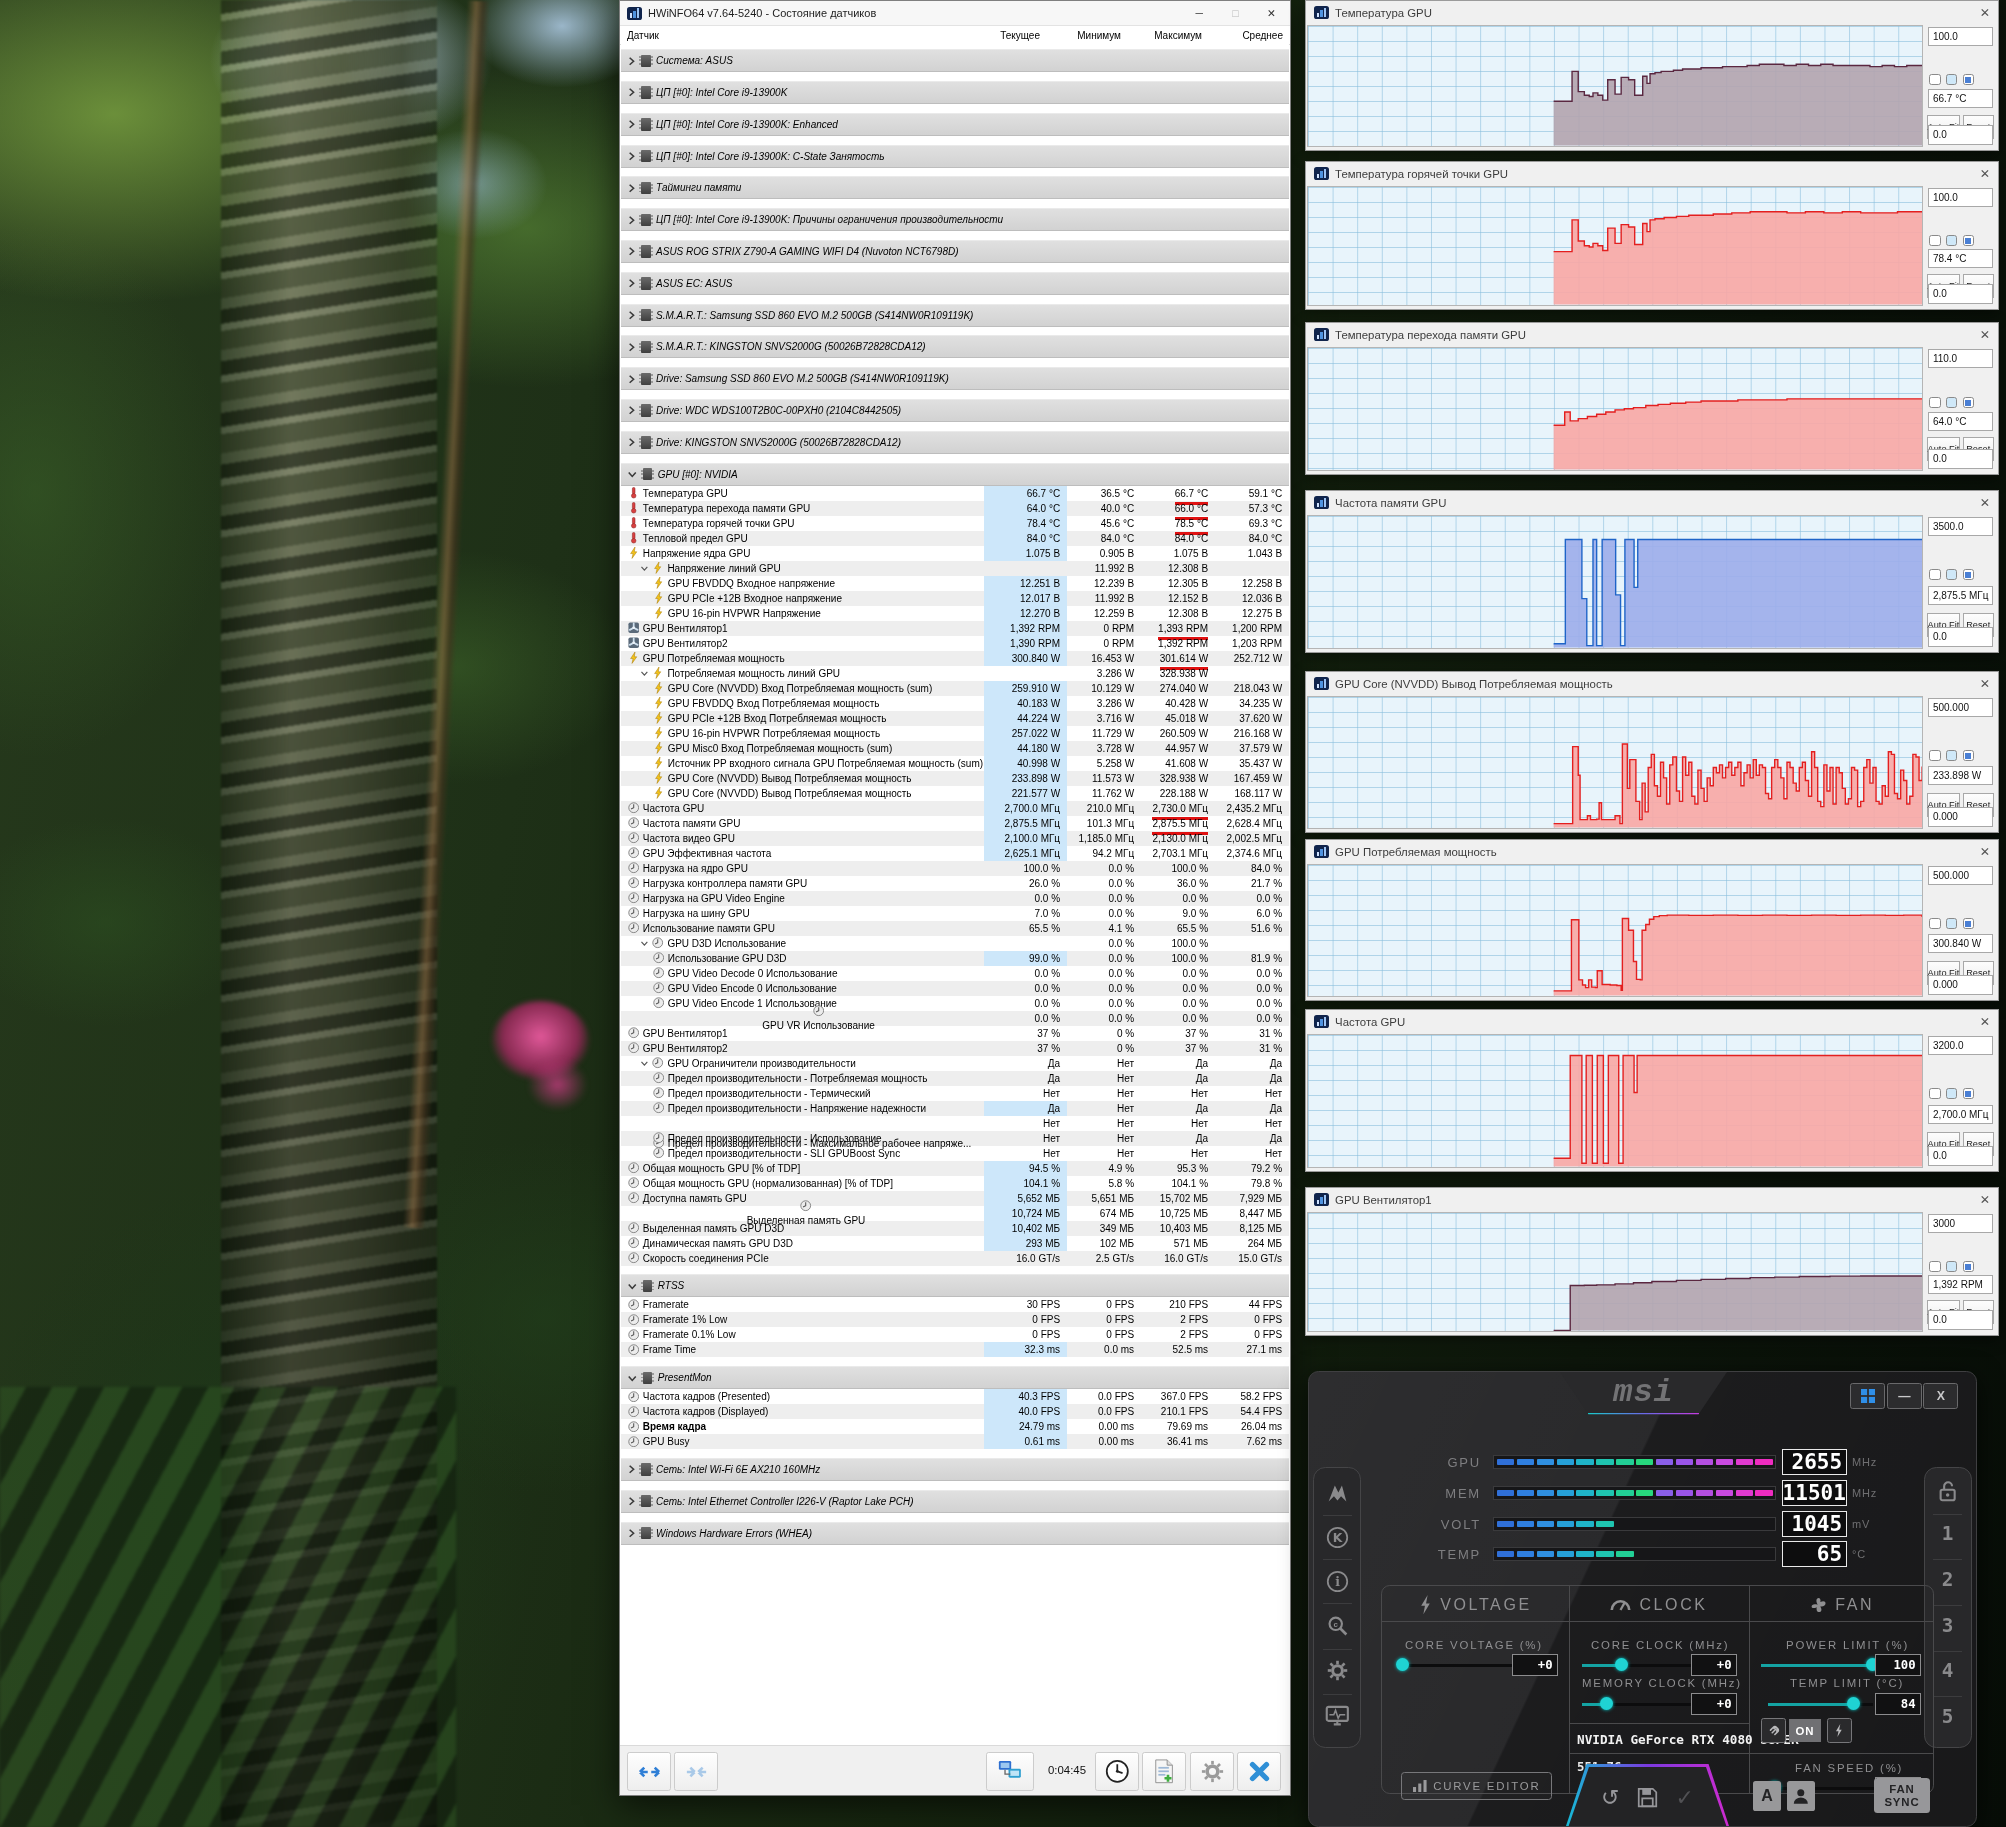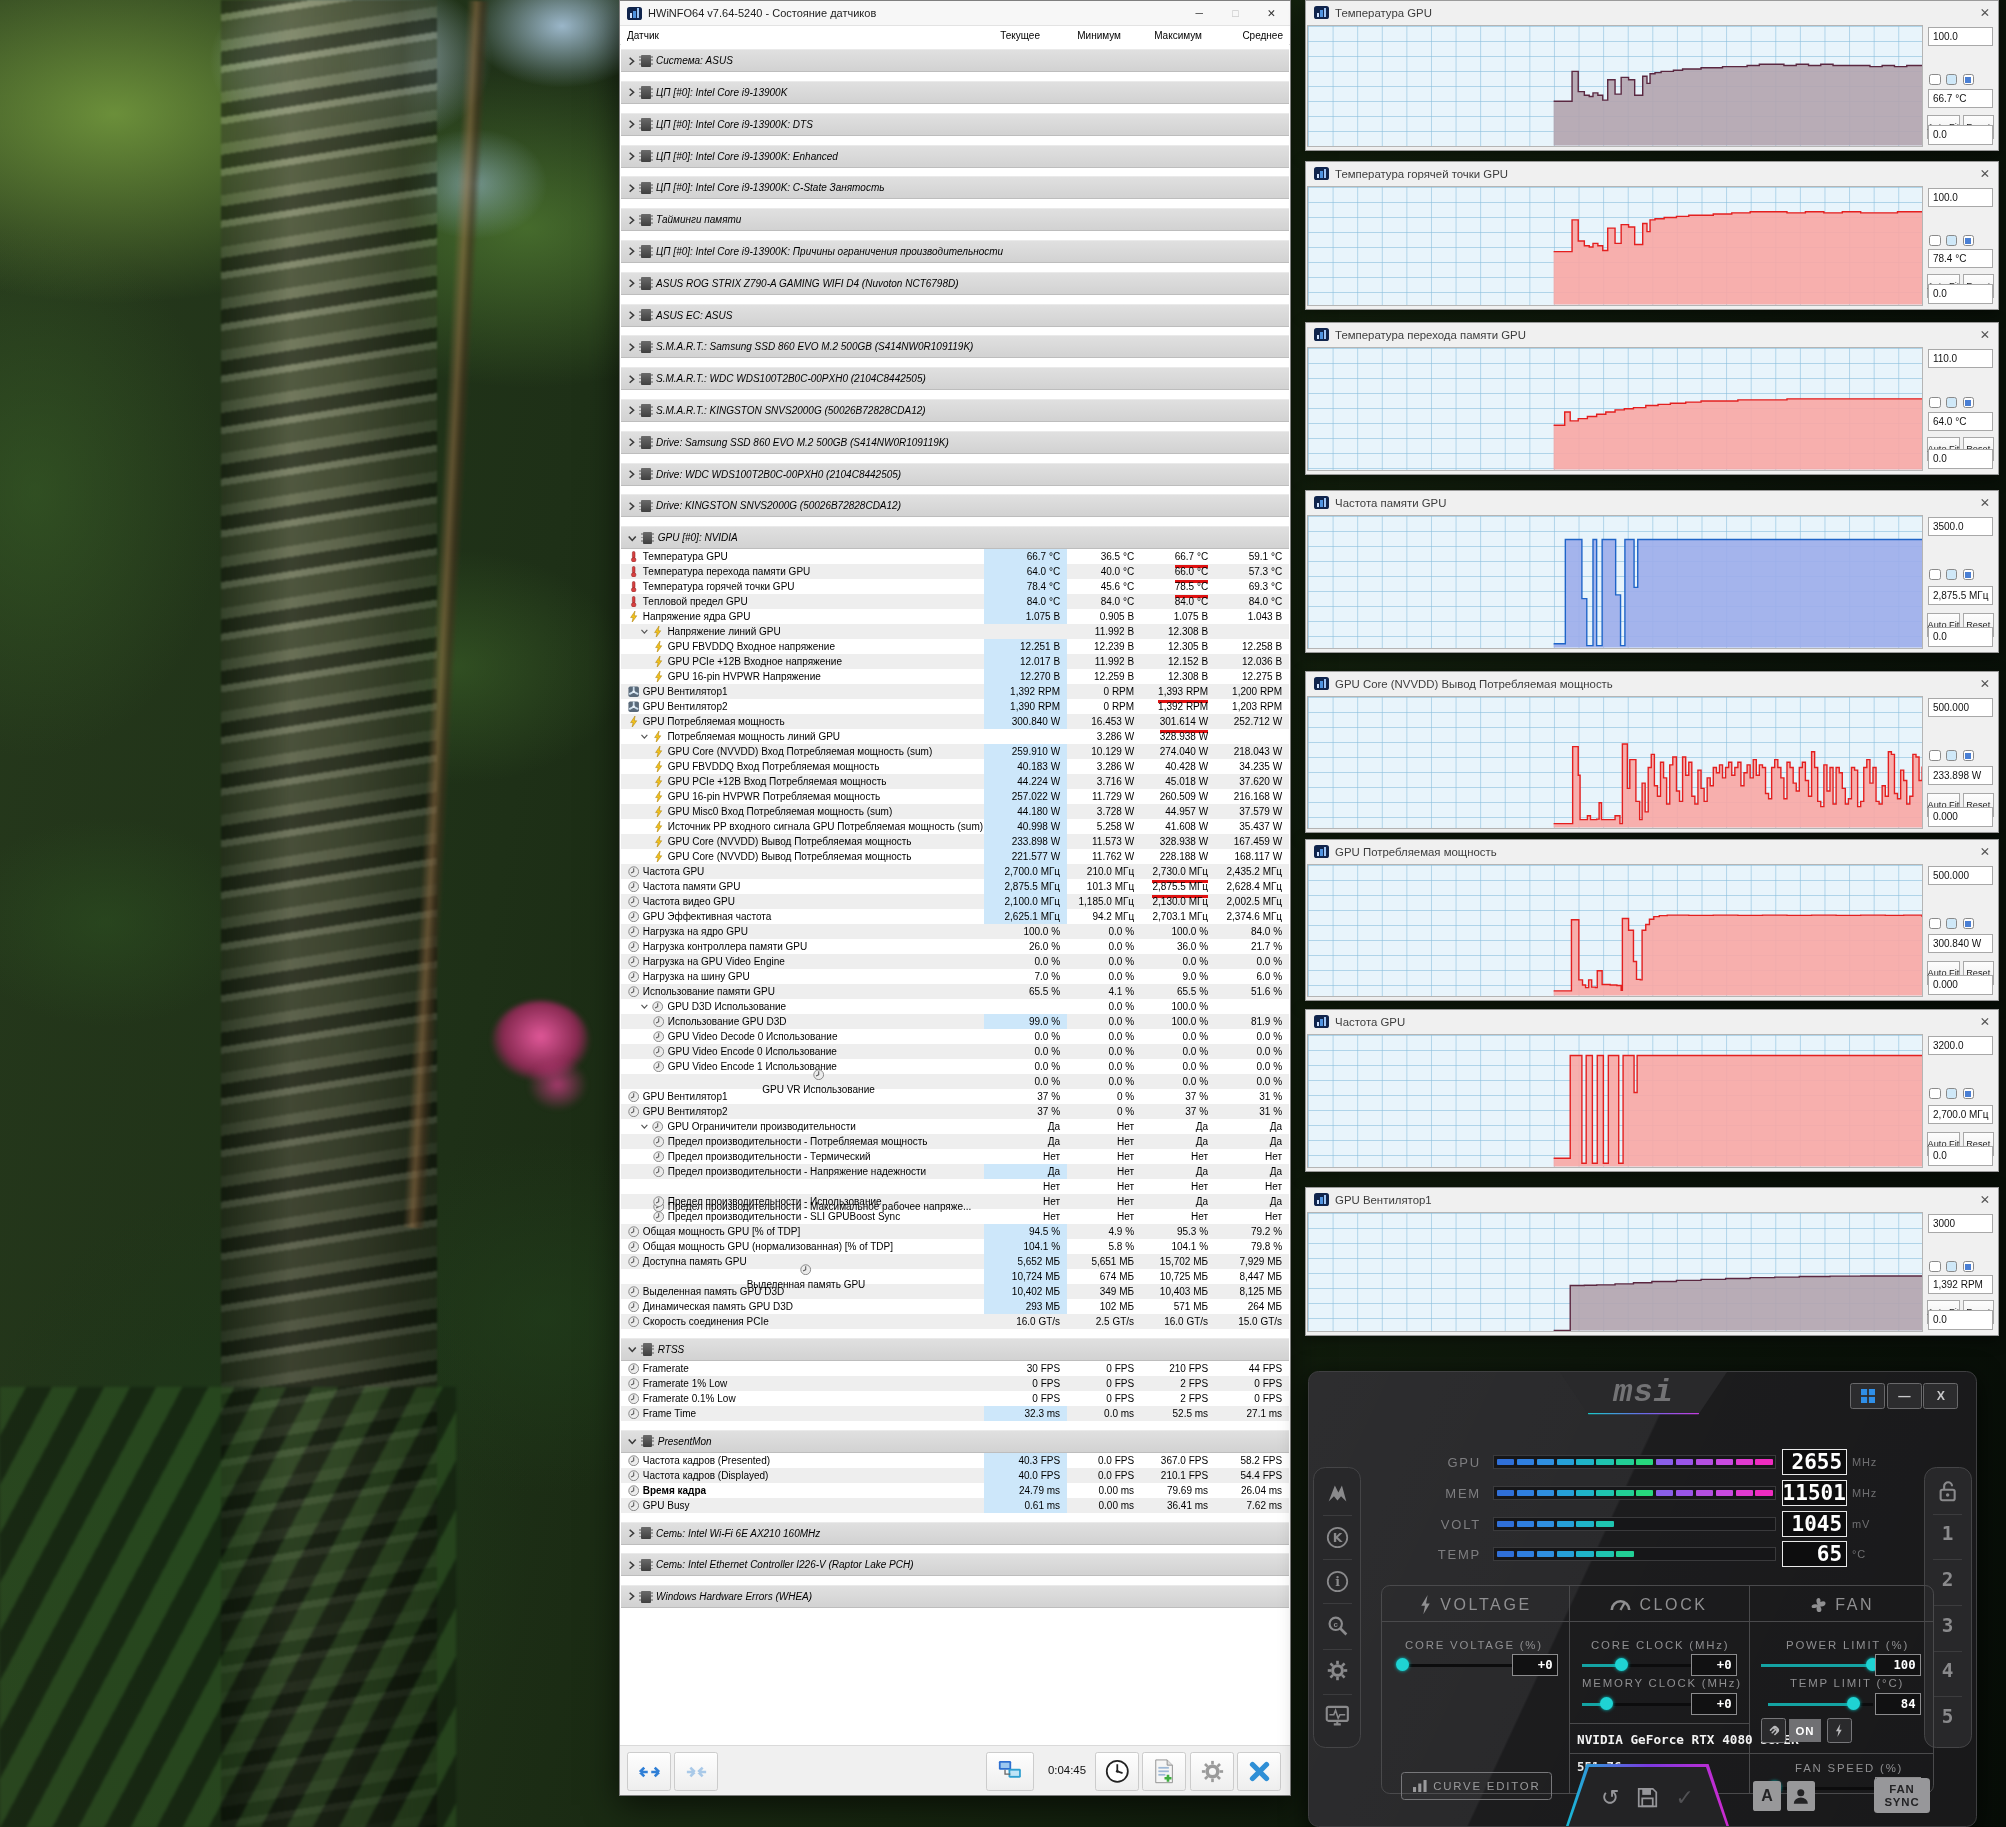--- a/index.html
+++ b/index.html
@@ -207,93 +207,75 @@
         <span class="chip"></span>
         <span>ЦП [#0]: Intel Core i9-13900K</span>
       </div>
       <div class="grp">
         <span style="display: inline-flex;">
           <svg class="chev" width="8.8" height="10.5" viewBox="0 0 10 12">
             <path d="M3 2 L7.5 6 L3 10" stroke="#3a3a3a" stroke-width="1.8" fill="none"></path>
           </svg>
         </span>
         <span class="chip"></span>
-        <span>ЦП [#0]: Intel Core i9-13900K: DTS</span>
+        <span>ЦП [#0]: Intel Core i9-13900K: Enhanced</span>
       </div>
       <div class="grp">
         <span style="display: inline-flex;">
           <svg class="chev" width="8.8" height="10.5" viewBox="0 0 10 12">
             <path d="M3 2 L7.5 6 L3 10" stroke="#3a3a3a" stroke-width="1.8" fill="none"></path>
           </svg>
         </span>
         <span class="chip"></span>
-        <span>ЦП [#0]: Intel Core i9-13900K: Enhanced</span>
+        <span>ЦП [#0]: Intel Core i9-13900K: C-State Занятость</span>
       </div>
       <div class="grp">
         <span style="display: inline-flex;">
           <svg class="chev" width="8.8" height="10.5" viewBox="0 0 10 12">
             <path d="M3 2 L7.5 6 L3 10" stroke="#3a3a3a" stroke-width="1.8" fill="none"></path>
           </svg>
         </span>
         <span class="chip"></span>
-        <span>ЦП [#0]: Intel Core i9-13900K: C-State Занятость</span>
+        <span>Тайминги памяти</span>
       </div>
       <div class="grp">
         <span style="display: inline-flex;">
           <svg class="chev" width="8.8" height="10.5" viewBox="0 0 10 12">
             <path d="M3 2 L7.5 6 L3 10" stroke="#3a3a3a" stroke-width="1.8" fill="none"></path>
           </svg>
         </span>
         <span class="chip"></span>
-        <span>Тайминги памяти</span>
+        <span>ЦП [#0]: Intel Core i9-13900K: Причины ограничения производительности</span>
       </div>
       <div class="grp">
         <span style="display: inline-flex;">
           <svg class="chev" width="8.8" height="10.5" viewBox="0 0 10 12">
             <path d="M3 2 L7.5 6 L3 10" stroke="#3a3a3a" stroke-width="1.8" fill="none"></path>
           </svg>
         </span>
         <span class="chip"></span>
-        <span>ЦП [#0]: Intel Core i9-13900K: Причины ограничения производительности</span>
+        <span>ASUS ROG STRIX Z790-A GAMING WIFI D4 (Nuvoton NCT6798D)</span>
       </div>
       <div class="grp">
         <span style="display: inline-flex;">
           <svg class="chev" width="8.8" height="10.5" viewBox="0 0 10 12">
             <path d="M3 2 L7.5 6 L3 10" stroke="#3a3a3a" stroke-width="1.8" fill="none"></path>
           </svg>
         </span>
         <span class="chip"></span>
-        <span>ASUS ROG STRIX Z790-A GAMING WIFI D4 (Nuvoton NCT6798D)</span>
+        <span>ASUS EC: ASUS</span>
       </div>
       <div class="grp">
         <span style="display: inline-flex;">
           <svg class="chev" width="8.8" height="10.5" viewBox="0 0 10 12">
             <path d="M3 2 L7.5 6 L3 10" stroke="#3a3a3a" stroke-width="1.8" fill="none"></path>
           </svg>
         </span>
         <span class="chip"></span>
-        <span>ASUS EC: ASUS</span>
-      </div>
-      <div class="grp">
-        <span style="display: inline-flex;">
-          <svg class="chev" width="8.8" height="10.5" viewBox="0 0 10 12">
-            <path d="M3 2 L7.5 6 L3 10" stroke="#3a3a3a" stroke-width="1.8" fill="none"></path>
-          </svg>
-        </span>
-        <span class="chip"></span>
         <span>S.M.A.R.T.: Samsung SSD 860 EVO M.2 500GB (S414NW0R109119K)</span>
-      </div>
-      <div class="grp">
-        <span style="display: inline-flex;">
-          <svg class="chev" width="8.8" height="10.5" viewBox="0 0 10 12">
-            <path d="M3 2 L7.5 6 L3 10" stroke="#3a3a3a" stroke-width="1.8" fill="none"></path>
-          </svg>
-        </span>
-        <span class="chip"></span>
-        <span>S.M.A.R.T.: WDC WDS100T2B0C-00PXH0 (2104C8442505)</span>
       </div>
       <div class="grp">
         <span style="display: inline-flex;">
           <svg class="chev" width="8.8" height="10.5" viewBox="0 0 10 12">
             <path d="M3 2 L7.5 6 L3 10" stroke="#3a3a3a" stroke-width="1.8" fill="none"></path>
           </svg>
         </span>
         <span class="chip"></span>
         <span>S.M.A.R.T.: KINGSTON SNVS2000G (50026B72828CDA12)</span>
       </div>

